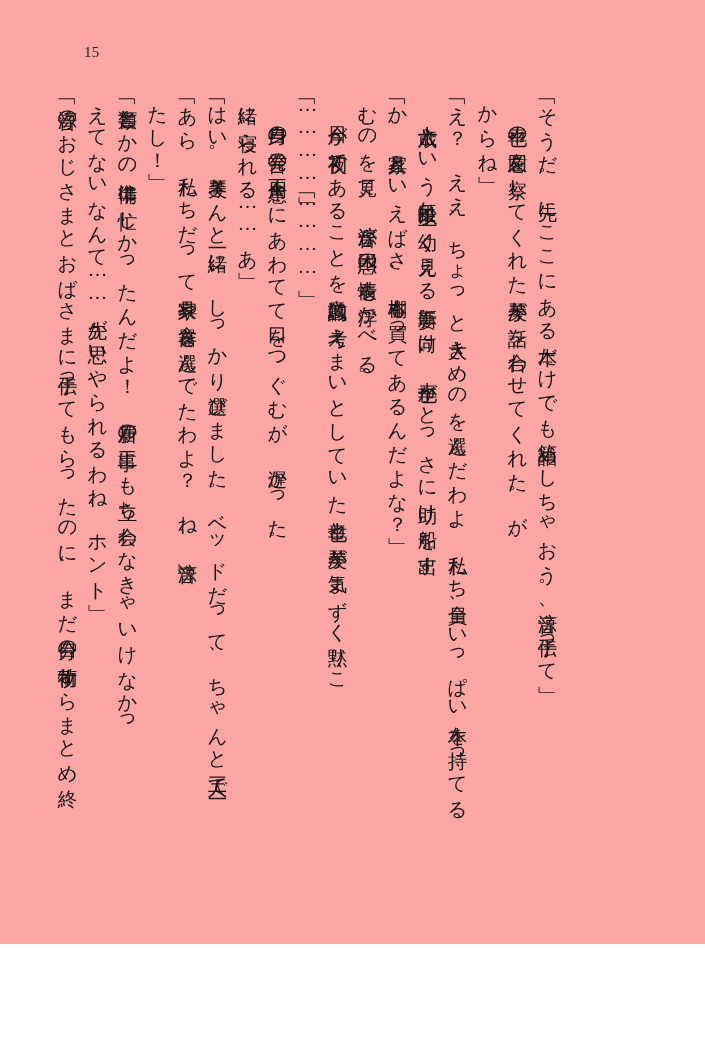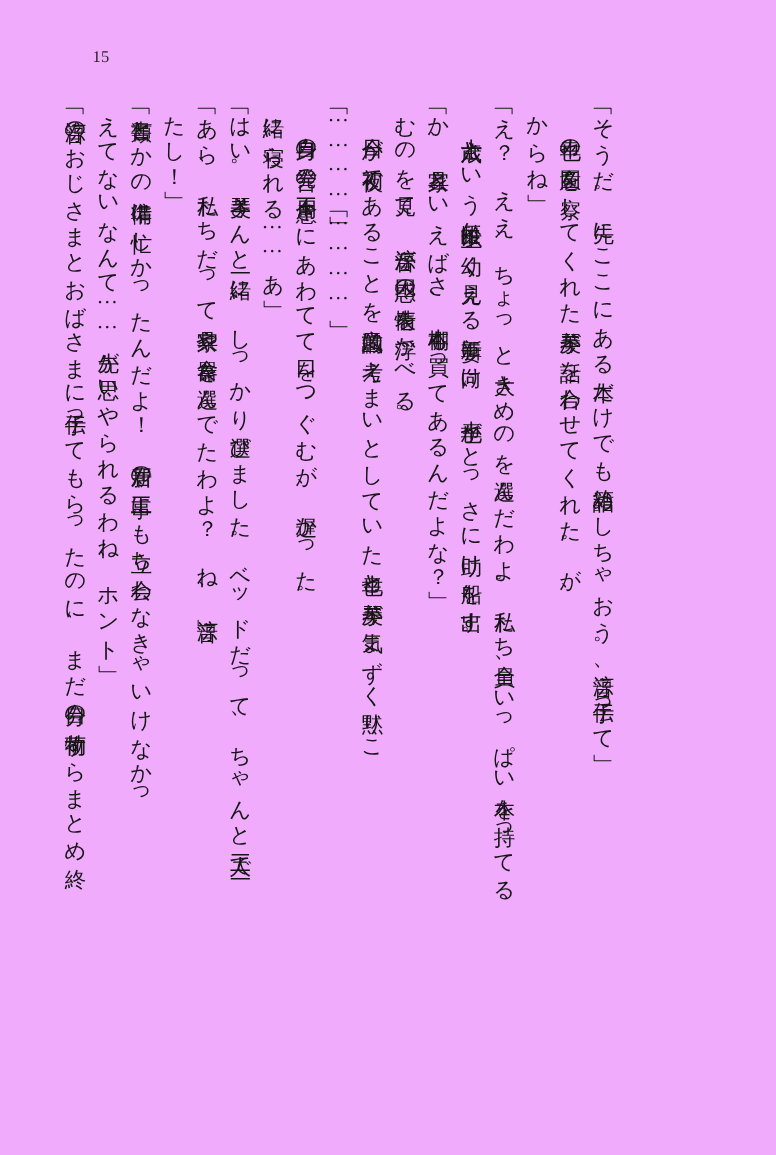--- a/index.html
+++ b/index.html
@@ -10,22 +10,22 @@
   body {
     width: 705px;
     height: 1050px;
     font-family: "Liberation Serif", "DejaVu Serif", serif;
     color: #1a1a1a;
     overflow: hidden;
   }
   .page {
     position: relative;
     width: 705px;
-    height: 1050px;
-    background: #f0abfc;
+    height: 944px;
+    background: #fca5a5;
     box-sizing: border-box;
   }
   
   .page-number {
     position: absolute;
     top: 44px;
     left: 84px;
     font-size: 15px;
     letter-spacing: 0.02em;
     color: #222;

